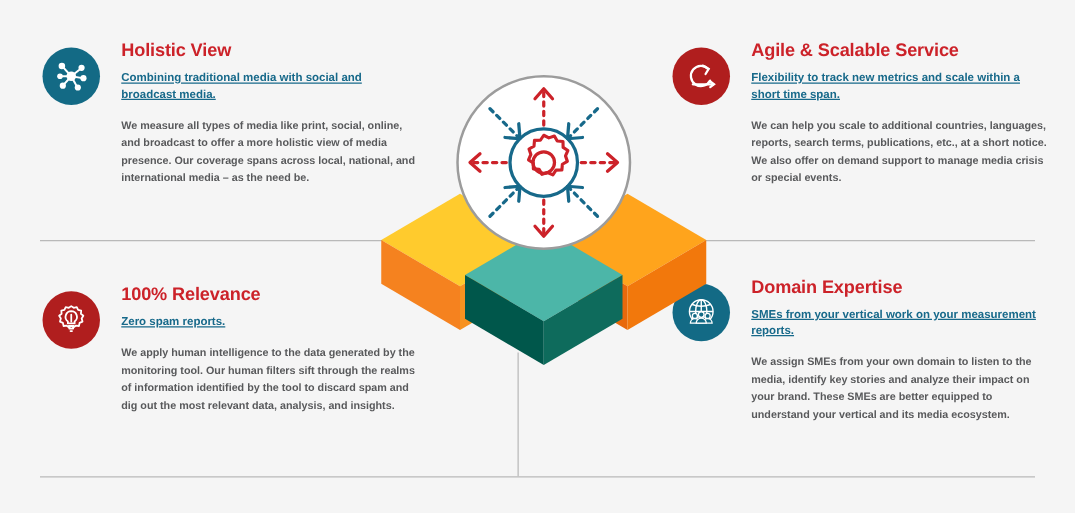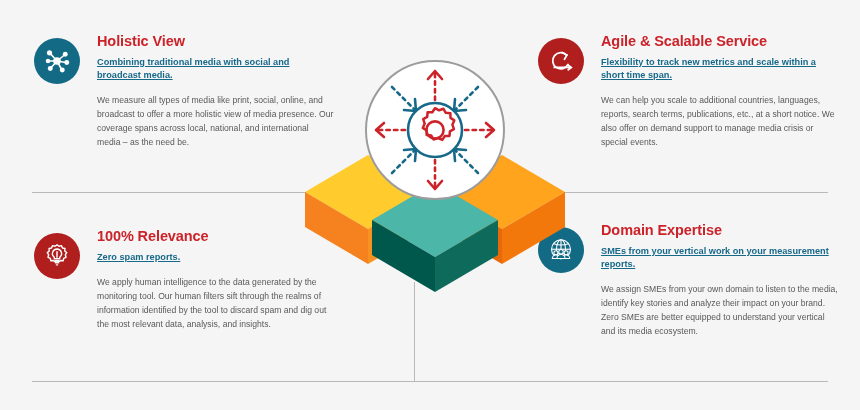--- a/index.html
+++ b/index.html
@@ -54,21 +54,21 @@
     color:#17698A;
     font-size:9.2px;
     font-weight:bold;
     line-height:1.42;
     margin:0 0 12px 0;
     text-decoration:underline;
   }
   .card-text{
     color:#58595B;
     font-size:8.6px;
-    font-weight:normal;
+    font-weight:bold;
     line-height:1.62;
     margin:0;
   }
 
   
   #center-graphic{
     position:absolute;
     left:300px;top:52px;
     width:270px;height:240px;
   }
@@ -170,21 +170,21 @@
           <circle cx="26.8" cy="23.6" r="2.7"></circle>
           <path d="M22.0 31.4 a4.8 4.8 0 0 1 9.6 0 Z"></path>
           <circle cx="20.0" cy="22.2" r="3.0"></circle>
           <path d="M14.6 31.4 a5.4 5.4 0 0 1 10.8 0 Z"></path>
         </g>
       </svg>
     </div>
     <div class="card-body">
       <p class="card-title">Domain Expertise</p>
       <p class="card-sub">SMEs from your vertical work on your measurement reports.</p>
-      <p class="card-text">We assign SMEs from your own domain to listen to the media, identify key stories and analyze their impact on your brand. Zero SMEs are better equipped to understand your vertical and its media ecosystem.</p>
+      <p class="card-text">We assign SMEs from your own domain to listen to the media, identify key stories and analyze their impact on your brand. These SMEs are better equipped to understand your vertical and its media ecosystem.</p>
     </div>
   </div>
 
   <div id="center-graphic">
     <svg width="270" height="240" viewBox="0 0 270 240" aria-hidden="true">
 
       <g>
         <polygon points="5,140 68,103 131,140 68,177" fill="#FFCB2D"></polygon>
         <polygon points="5,140 5,175 68,212 68,177" fill="#F5821F"></polygon>
         <polygon points="68,177 68,212 131,175 131,140" fill="#F79220"></polygon>

